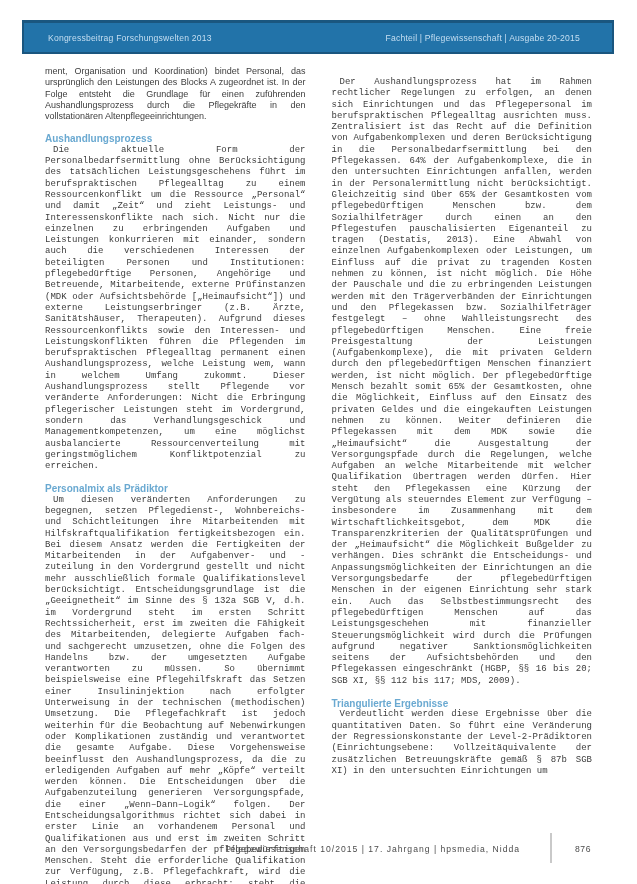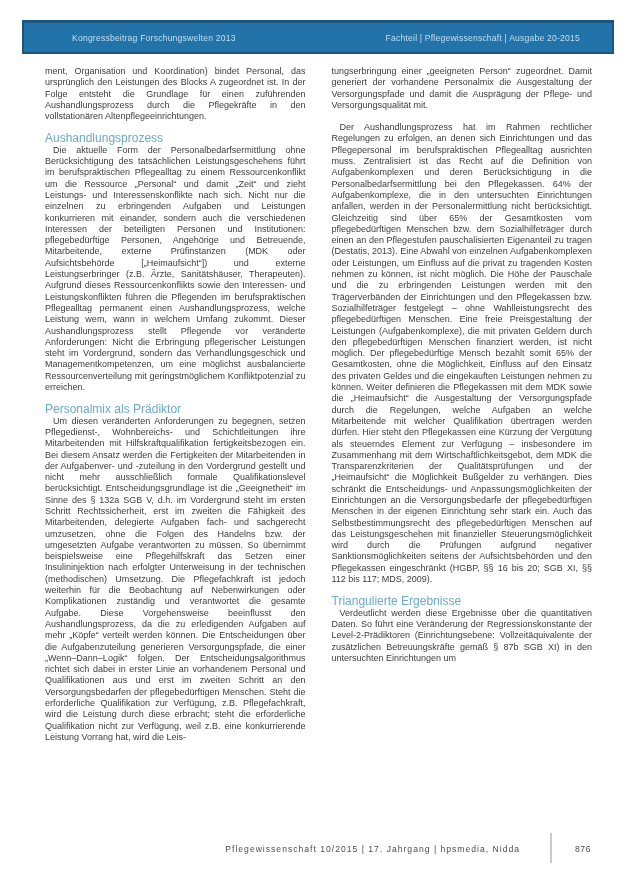--- a/index.html
+++ b/index.html
@@ -22,21 +22,21 @@
     top: 20px;
     width: 592px;
     height: 34px;
     box-sizing: border-box;
     background: #2273a9;
     border: 2px solid #1a567f;
     border-top-width: 3px;
     display: flex;
     justify-content: space-between;
     align-items: center;
-    padding: 0 32px 0 48px;
+    padding: 0 32px 0 24px;
   }
   .header-bar .hdr-text {
     color: #c6dff2;
     font-size: 8.6px;
     letter-spacing: 0.2px;
     white-space: nowrap;
   }
   
   .columns {
     position: absolute;
@@ -54,26 +54,27 @@
     text-align: justify;
   }
   .col p.para {
     margin: 0;
   }
   .col p.para.gap-before {
     margin-top: 11px;
   }
   .col p.para.indent {
     text-indent: 8px;
+    font-family: Liberation Mono, monospace;
   }
   .col h3.heading {
     margin: 11px 0 0 0;
-    font-size: 12px;
+    font-size: 10px;
     line-height: 11.3px;
-    font-weight: normal;
+    font-weight: bold;
     color: #6aa9d1;
     text-align: left;
   }
   
   .footer {
     position: absolute;
     left: 45px;
     top: 833px;
     width: 569px;
     display: flex;
@@ -116,21 +117,20 @@
 
     <div class="col">
       <p class="para">ment, Organisation und Koordination) bindet Personal, das ursprünglich den Leistungen des Blocks A zugeordnet ist. In der Folge entsteht die Grundlage für einen zuführenden Aushandlungsprozess durch die Pflegekräfte in den vollstationären Altenpflegeeinrichtungen.</p>
       <h3 class="heading">Aushandlungsprozess</h3>
       <p class="para indent">Die aktuelle Form der Personalbedarfsermittlung ohne Berücksichtigung des tatsächlichen Leistungsgeschehens führt im berufspraktischen Pflegealltag zu einem Ressourcenkonflikt um die Ressource „Personal“ und damit „Zeit“ und zieht Leistungs- und Interessenskonflikte nach sich. Nicht nur die einzelnen zu erbringenden Aufgaben und Leistungen konkurrieren mit einander, sondern auch die verschiedenen Interessen der beteiligten Personen und Institutionen: pflegebedürftige Personen, Angehörige und Betreuende, Mitarbeitende, externe Prüfinstanzen (MDK oder Aufsichtsbehörde [„Heimaufsicht“]) und externe Leistungserbringer (z.B. Ärzte, Sanitätshäuser, Therapeuten). Aufgrund dieses Ressourcenkonflikts sowie den Interessen- und Leistungskonflikten führen die Pflegenden im berufspraktischen Pflegealltag permanent einen Aushandlungsprozess, welche Leistung wem, wann in welchem Umfang zukommt. Dieser Aushandlungsprozess stellt Pflegende vor veränderte Anforderungen: Nicht die Erbringung pflegerischer Leistungen steht im Vordergrund, sondern das Verhandlungsgeschick und Managementkompetenzen, um eine möglichst ausbalancierte Ressourcenverteilung mit geringstmöglichem Konfliktpotenzial zu erreichen.</p>
       <h3 class="heading">Personalmix als Prädiktor</h3>
       <p class="para indent">Um diesen veränderten Anforderungen zu begegnen, setzen Pflegedienst-, Wohnbereichs- und Schichtleitungen ihre Mitarbeitenden mit Hilfskraftqualifikation fertigkeitsbezogen ein. Bei diesem Ansatz werden die Fertigkeiten der Mitarbeitenden in der Aufgabenver- und -zuteilung in den Vordergrund gestellt und nicht mehr ausschließlich formale Qualifikationslevel berücksichtigt. Entscheidungsgrundlage ist die „Geeignetheit“ im Sinne des § 132a SGB V, d.h. im Vordergrund steht im ersten Schritt Rechtssicherheit, erst im zweiten die Fähigkeit des Mitarbeitenden, delegierte Aufgaben fach- und sachgerecht umzusetzen, ohne die Folgen des Handelns bzw. der umgesetzten Aufgabe verantworten zu müssen. So übernimmt beispielsweise eine Pflegehilfskraft das Setzen einer Insulininjektion nach erfolgter Unterweisung in der technischen (methodischen) Umsetzung. Die Pflegefachkraft ist jedoch weiterhin für die Beobachtung auf Nebenwirkungen oder Komplikationen zuständig und verantwortet die gesamte Aufgabe. Diese Vorgehensweise beeinflusst den Aushandlungsprozess, da die zu erledigenden Aufgaben auf mehr „Köpfe“ verteilt werden können. Die Entscheidungen über die Aufgabenzuteilung generieren Versorgungspfade, die einer „Wenn–Dann–Logik“ folgen. Der Entscheidungsalgorithmus richtet sich dabei in erster Linie an vorhandenem Personal und Qualifikationen aus und erst im zweiten Schritt an den Versorgungsbedarfen der pflegebedürftigen Menschen. Steht die erforderliche Qualifikation zur Verfügung, z.B. Pflegefachkraft, wird die Leistung durch diese erbracht; steht die erforderliche Qualifikation nicht zur Verfügung, weil z.B. eine konkurrierende Leistung Vorrang hat, wird die Leis-</p>
     </div>
 
     <div class="col">
-      <p class="para">tungserbringung einer „geeigneten Person“ zugeordnet. Damit generiert der vorhandene Personalmix die Ausgestaltung der Versorgungspfade und damit die Ausprägung der Pflege- und Versorgungsqualität mit.</p>
       <p class="para indent gap-before">Der Aushandlungsprozess hat im Rahmen rechtlicher Regelungen zu erfolgen, an denen sich Einrichtungen und das Pflegepersonal im berufspraktischen Pflegealltag ausrichten muss. Zentralisiert ist das Recht auf die Definition von Aufgabenkomplexen und deren Berücksichtigung in die Personalbedarfsermittlung bei den Pflegekassen. 64% der Aufgabenkomplexe, die in den untersuchten Einrichtungen anfallen, werden in der Personalermittlung nicht berücksichtigt. Gleichzeitig sind über 65% der Gesamtkosten vom pflegebedürftigen Menschen bzw. dem Sozialhilfeträger durch einen an den Pflegestufen pauschalisierten Eigenanteil zu tragen (Destatis, 2013). Eine Abwahl von einzelnen Aufgabenkomplexen oder Leistungen, um Einfluss auf die privat zu tragenden Kosten nehmen zu können, ist nicht möglich. Die Höhe der Pauschale und die zu erbringenden Leistungen werden mit den Trägerverbänden der Einrichtungen und den Pflegekassen bzw. Sozialhilfeträger festgelegt – ohne Wahlleistungsrecht des pflegebedürftigen Menschen. Eine freie Preisgestaltung der Leistungen (Aufgabenkomplexe), die mit privaten Geldern durch den pflegebedürftigen Menschen finanziert werden, ist nicht möglich. Der pflegebedürftige Mensch bezahlt somit 65% der Gesamtkosten, ohne die Möglichkeit, Einfluss auf den Einsatz des privaten Geldes und die eingekauften Leistungen nehmen zu können. Weiter definieren die Pflegekassen mit dem MDK sowie die „Heimaufsicht“ die Ausgestaltung der Versorgungspfade durch die Regelungen, welche Aufgaben an welche Mitarbeitende mit welcher Qualifikation übertragen werden dürfen. Hier steht den Pflegekassen eine Kürzung der Vergütung als steuerndes Element zur Verfügung – insbesondere im Zusammenhang mit dem Wirtschaftlichkeitsgebot, dem MDK die Transparenzkriterien der Qualitätsprüfungen und der „Heimaufsicht“ die Möglichkeit Bußgelder zu verhängen. Dies schränkt die Entscheidungs- und Anpassungsmöglichkeiten der Einrichtungen an die Versorgungsbedarfe der pflegebedürftigen Menschen in der eigenen Einrichtung sehr stark ein. Auch das Selbstbestimmungsrecht des pflegebedürftigen Menschen auf das Leistungsgeschehen mit finanzieller Steuerungsmöglichkeit wird durch die Prüfungen aufgrund negativer Sanktionsmöglichkeiten seitens der Aufsichtsbehörden und den Pflegekassen eingeschränkt (HGBP, §§ 16 bis 20; SGB XI, §§ 112 bis 117; MDS, 2009).</p>
       <h3 class="heading">Triangulierte Ergebnisse</h3>
       <p class="para indent">Verdeutlicht werden diese Ergebnisse über die quantitativen Daten. So führt eine Veränderung der Regressionskonstante der Level-2-Prädiktoren (Einrichtungsebene: Vollzeitäquivalente der zusätzlichen Betreuungskräfte gemäß § 87b SGB XI) in den untersuchten Einrichtungen um</p>
     </div>
 
   </div>
 
   <div class="footer">
     <span class="journal-line">Pflegewissenschaft 10/2015 | 17. Jahrgang | hpsmedia, Nidda</span>
     <span class="footer-divider"></span>

